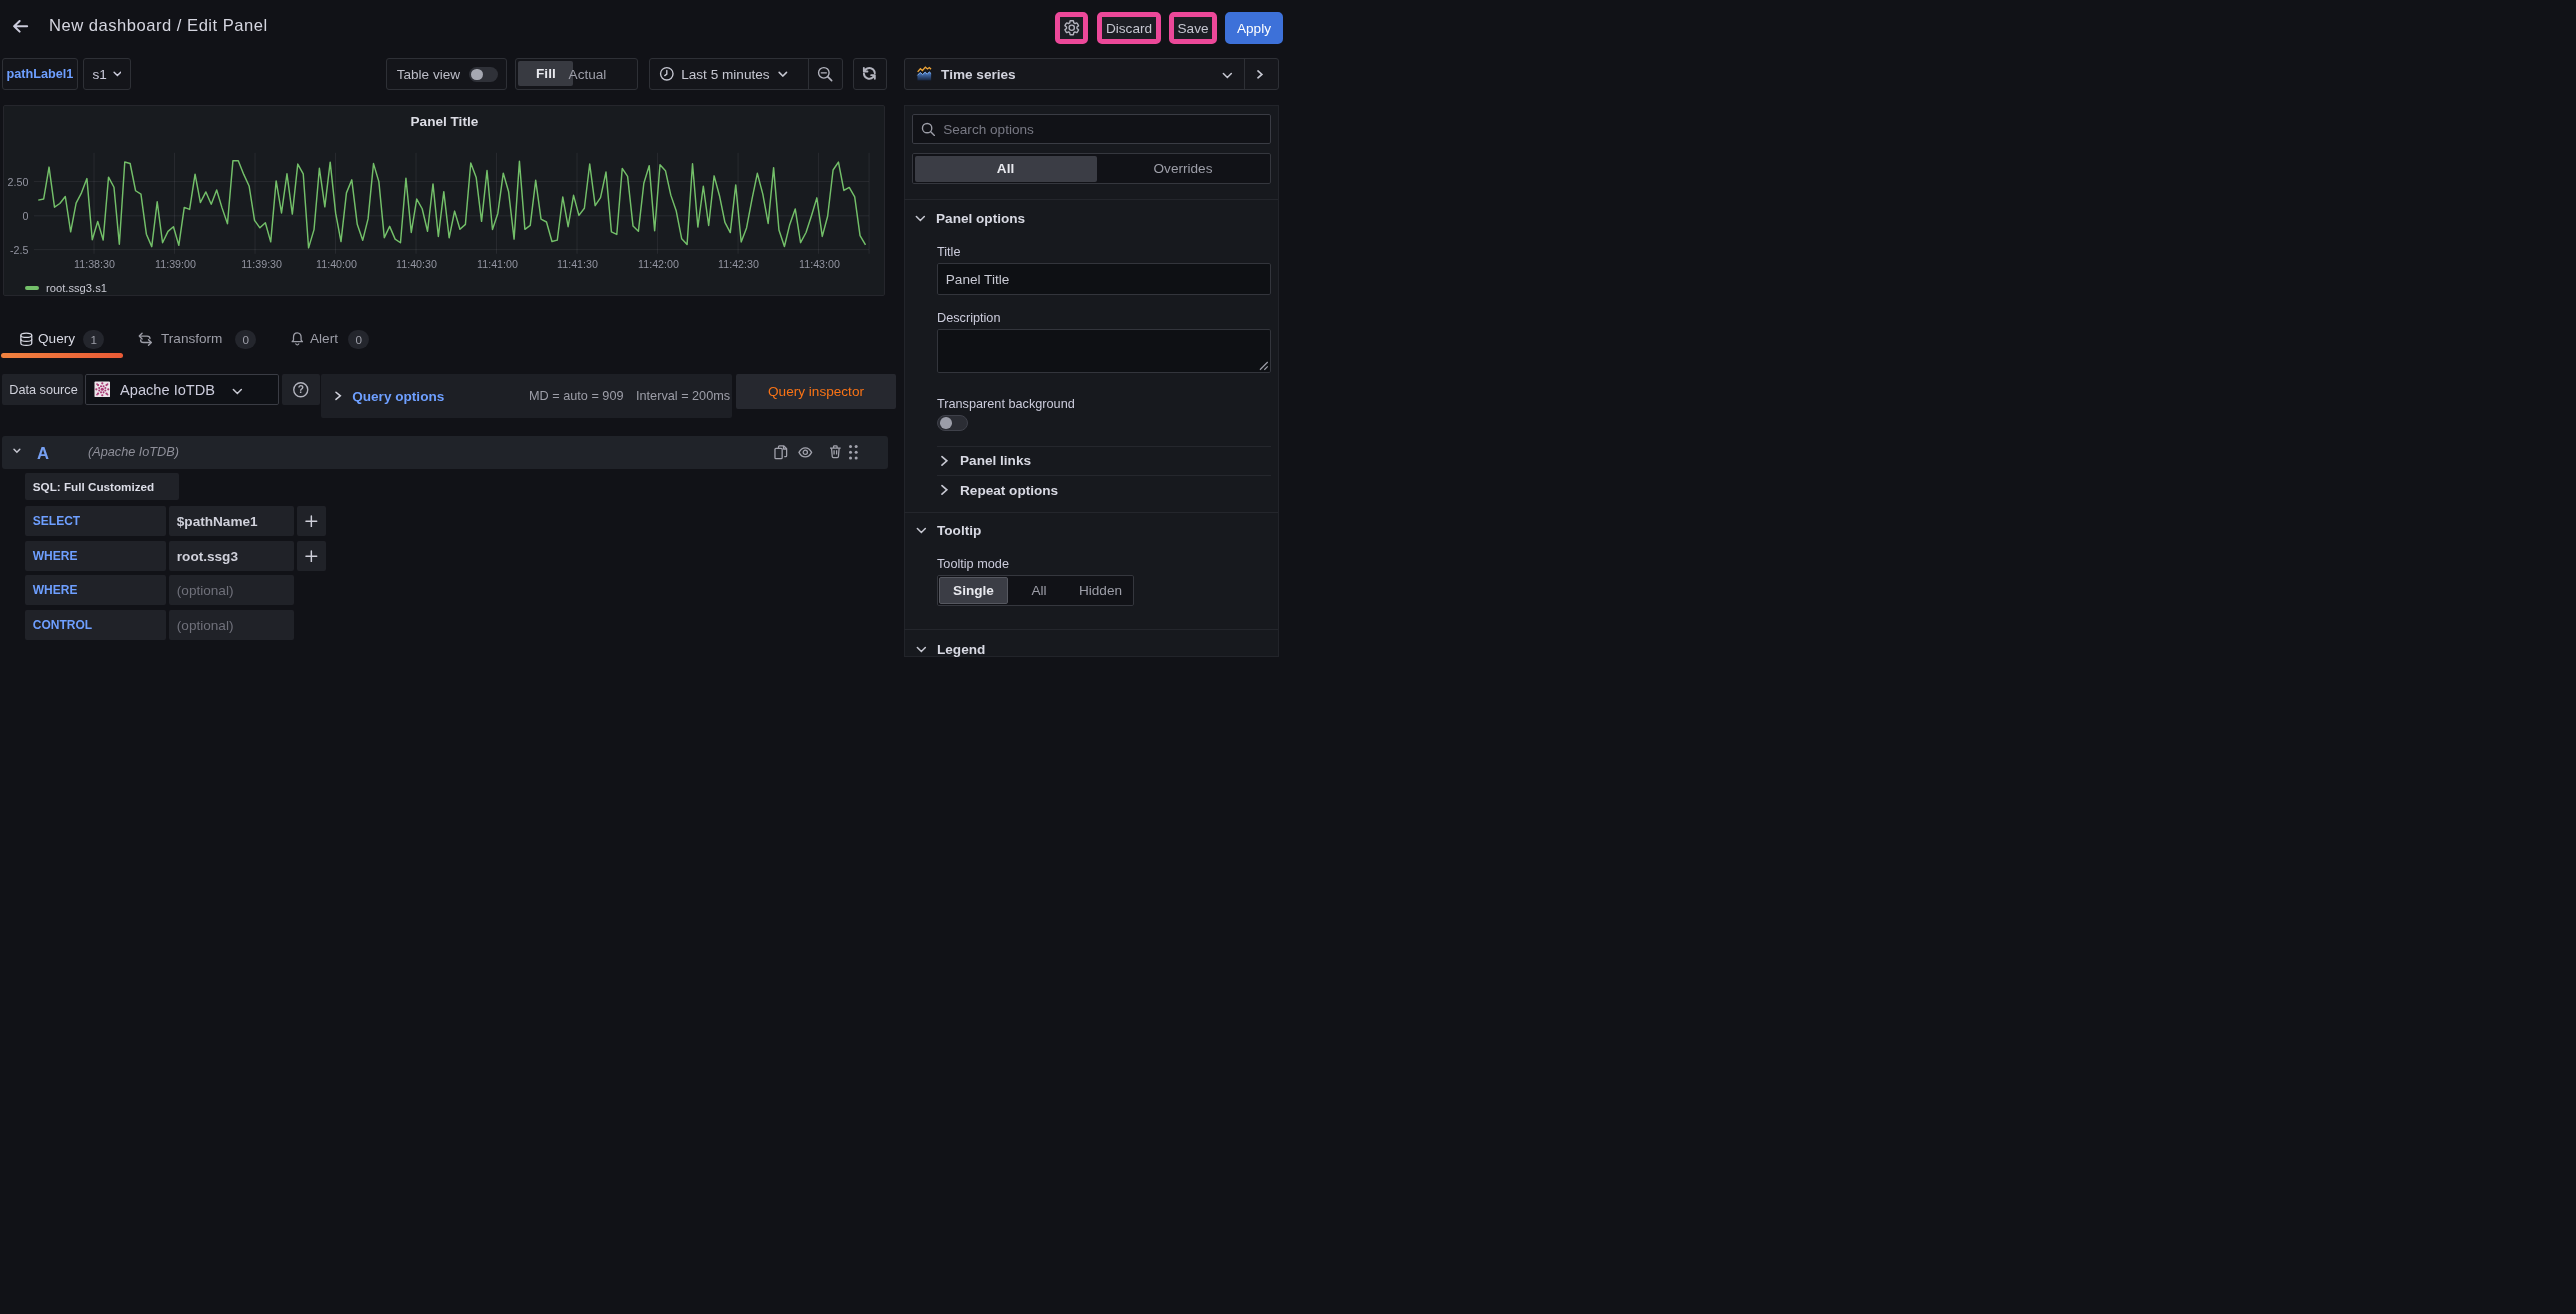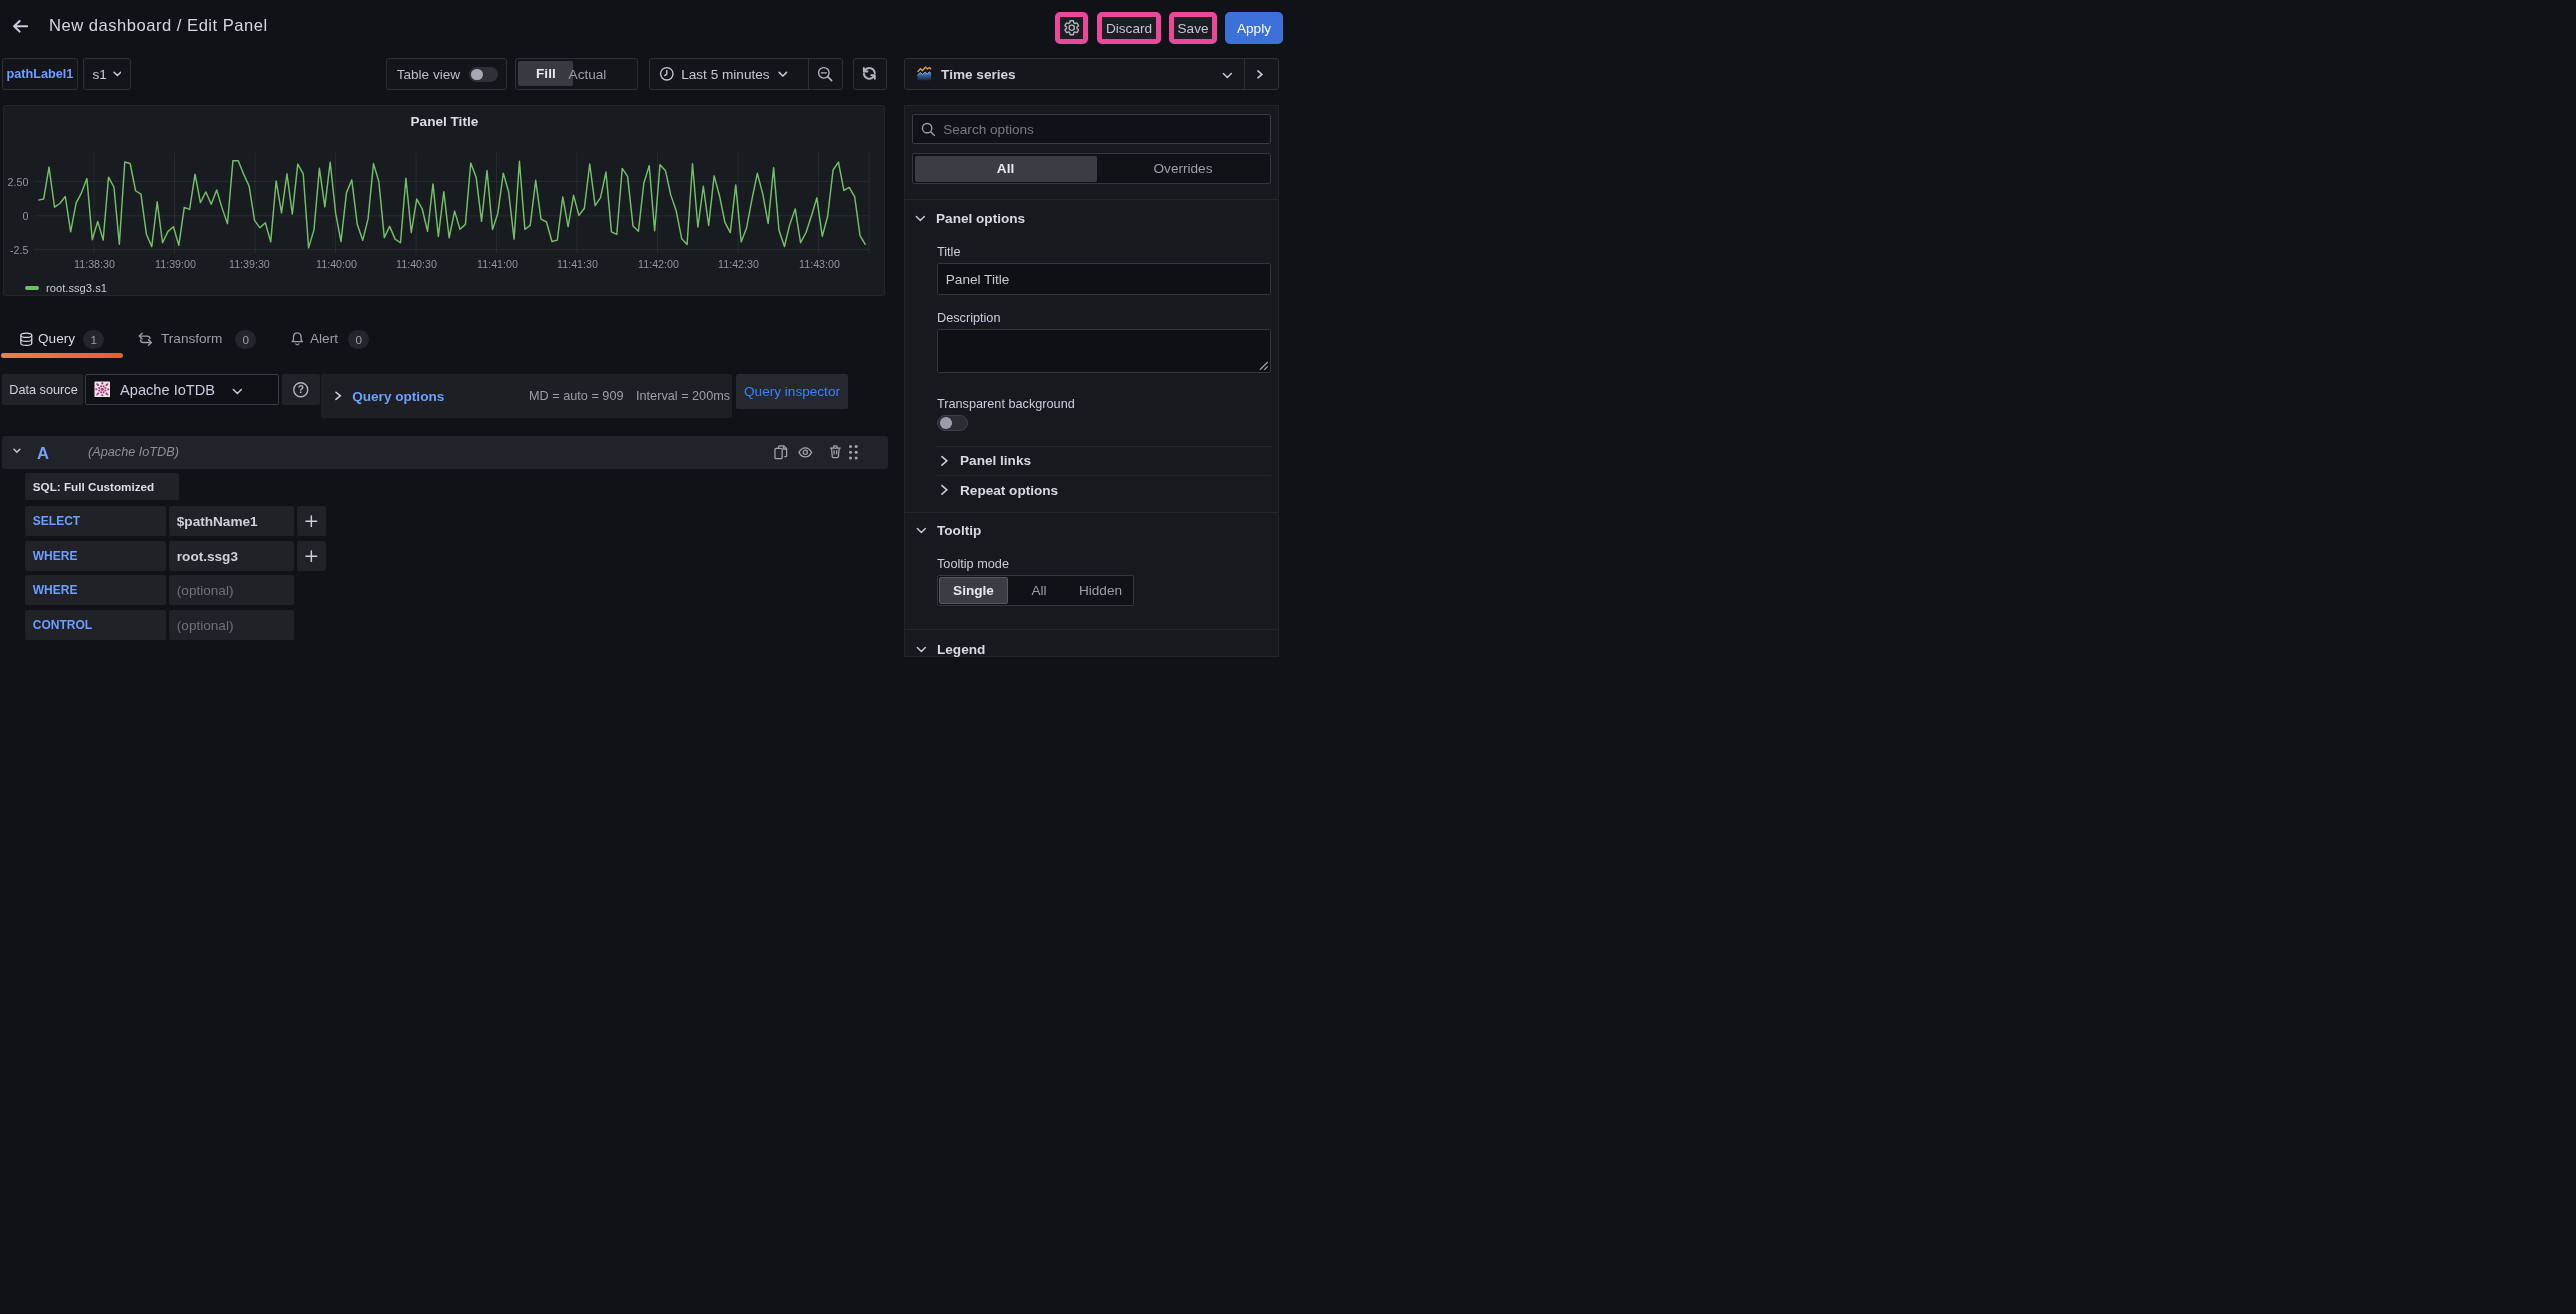--- a/index.html
+++ b/index.html
@@ -116,21 +116,21 @@
     <line x1="889.7" y1="49" x2="889.7" y2="152.7"></line>
   </g>
   <polyline points="36.2,97.6 41.8,96.4 47.3,63.7 52.9,104.9 58.4,101.1 64.0,93.9 69.5,130.2 75.1,100.7 80.6,90.1 86.2,75.5 91.7,138.3 97.3,119.5 102.9,138.6 108.4,74.0 114.0,84.4 119.5,143.0 125.1,58.4 130.6,60.0 136.2,88.0 141.7,91.4 147.3,132.6 152.8,145.4 158.4,99.3 163.9,141.4 169.5,129.7 175.1,125.0 180.6,144.1 186.2,105.1 191.7,107.2 197.3,71.0 202.8,100.1 208.4,89.2 213.9,101.8 219.5,87.2 225.0,105.6 230.6,121.8 236.2,57.1 241.7,57.2 247.3,71.2 252.8,83.1 258.4,118.4 263.9,126.1 269.5,120.8 275.0,140.5 280.6,77.9 286.1,110.8 291.7,70.6 297.2,112.0 302.8,60.6 308.4,70.6 313.9,146.7 319.5,127.9 325.0,64.9 330.6,104.5 336.1,58.6 341.7,111.0 347.2,140.2 352.8,90.2 358.3,76.8 363.9,122.5 369.5,138.9 375.0,116.9 380.6,60.1 386.1,78.6 391.7,136.2 397.2,124.6 402.8,137.7 408.3,141.4 413.9,75.1 419.4,130.8 425.0,96.5 430.6,106.5 436.1,129.6 441.7,81.0 447.2,135.0 452.8,88.9 458.3,136.3 463.9,108.9 469.4,127.6 475.0,122.5 480.5,59.5 486.1,74.5 491.6,119.4 497.2,67.2 502.8,127.8 508.3,111.3 513.9,69.9 519.4,89.1 525.0,137.7 530.5,57.8 536.1,127.6 541.6,123.5 547.2,77.3 552.7,117.2 558.3,120.1 563.9,140.2 569.4,138.7 575.0,94.4 580.5,124.9 586.1,92.7 591.6,113.3 597.2,106.0 602.7,60.5 608.3,103.3 613.8,95.1 619.4,68.8 625.0,130.3 630.5,132.9 636.1,65.1 641.6,73.2 647.2,124.3 652.7,129.7 658.3,80.3 663.8,62.2 669.4,129.1 674.9,61.3 680.5,67.4 686.0,92.5 691.6,108.9 697.2,137.4 702.7,143.3 708.3,60.2 713.8,125.3 719.4,83.4 724.9,123.7 730.5,72.7 736.0,93.1 741.6,120.4 747.1,131.0 752.7,82.0 758.3,140.6 763.8,126.2 769.4,96.5 774.9,70.1 780.5,91.5 786.0,121.6 791.6,64.3 797.1,128.4 802.7,145.3 808.2,122.6 813.8,106.7 819.3,141.3 824.9,130.9 830.5,113.6 836.0,95.3 841.6,134.9 847.1,114.2 852.7,66.7 858.2,58.6 863.8,87.7 869.3,84.6 874.9,94.2 880.4,134.1 886.0,143.6" fill="none" stroke="#73bf69" stroke-width="1.5" stroke-linejoin="round"></polyline>
 </svg>
 <div class="abs" style="left:3.4px;top:176px;width:25px;text-align:right;font-size:10.7px;color:#9294a0">2.50</div>
 <div class="abs" style="left:3.4px;top:210px;width:25px;text-align:right;font-size:10.7px;color:#9294a0">0</div>
 <div class="abs" style="left:3.4px;top:244px;width:25px;text-align:right;font-size:10.7px;color:#9294a0">-2.5</div>
 <div class="abs" style="top:258px;left:0;width:1288px;height:13.6px;font-size:10.7px;color:#9294a0">
 <span class="abs" style="left:68px;width:53px;text-align:center">11:38:30</span>
 <span class="abs" style="left:149px;width:53px;text-align:center">11:39:00</span>
-<span class="abs" style="left:229px;width:53px;text-align:left">11:39:30</span>
+<span class="abs" style="left:229px;width:53px;text-align:right">11:39:30</span>
 <span class="abs" style="left:310px;width:53px;text-align:center">11:40:00</span>
 <span class="abs" style="left:390px;width:53px;text-align:center">11:40:30</span>
 <span class="abs" style="left:471px;width:53px;text-align:center">11:41:00</span>
 <span class="abs" style="left:551px;width:53px;text-align:center">11:41:30</span>
 <span class="abs" style="left:632px;width:53px;text-align:center">11:42:00</span>
 <span class="abs" style="left:712px;width:53px;text-align:center">11:42:30</span>
 <span class="abs" style="left:793px;width:53px;text-align:center">11:43:00</span>
 </div>
 <span class="abs" style="left:25px;top:286px;width:13.6px;height:3.9px;border-radius:1.9px;background:#73bf69"></span>
 <div class="abs" style="left:46px;top:282px;font-size:11.2px;color:#c8c9d3">root.ssg3.s1</div>
@@ -206,21 +206,21 @@
       </svg>
 </div>
 <div class="lab" style="left:321px;top:374px;width:411px;height:44px;background:#1d1f25">
   <svg style="margin-left:12.7px" width="8.8" height="9.7" viewBox="0 0 9 10">
         <path d="M2 1.3 6.5 5 2 8.7" fill="none" stroke="#d0d1db" stroke-width="1.6" stroke-linecap="round"></path>
       </svg>
   <span class="t14 blue" style="margin-left:9.7px;font-weight:600">Query options</span>
   <span class="abs nw sec" style="left:208px;font-size:12.7px">MD = auto = 909</span>
   <span class="abs nw sec" style="left:315px;font-size:12.7px">Interval = 200ms</span>
 </div>
-<div class="abs" style="left:736px;top:374px;width:112px;height:35px;background:#26282f;border-radius:1.9px;display:flex;align-items:center;justify-content:center;font-size:13.6px;font-weight:500;color:#3b82f6">Query inspector</div>
+<div class="abs" style="left:736px;top:374px;width:160px;height:35px;background:#26282f;border-radius:1.9px;display:flex;align-items:center;justify-content:center;font-size:13.6px;font-weight:500;color:#f97316">Query inspector</div>
 
 <div class="abs" style="left:1.7px;top:436px;width:886px;height:33px;background:#202329;border-radius:2.9px"></div>
 <svg class="abs" style="left:13px;top:448px" width="7.8" height="5.8" viewBox="0 0 8 6">
       <path d="M1 1.2 4 4.4 7 1.2" fill="none" stroke="#c6c7d1" stroke-width="1.5" stroke-linecap="round"></path>
     </svg>
 <div class="abs" style="left:37px;top:444px;font-size:16.6px;font-weight:700;color:#77a0f2">A</div>
 <div class="abs" style="left:88px;top:445px;font-size:12.7px;font-style:italic;color:#8e8f99">(Apache IoTDB)</div>
 <svg class="abs" style="left:774px;top:445px" width="13.6" height="14.6" viewBox="0 0 14 15">
       <g fill="none" stroke="#a2a3ad" stroke-width="1.3">
         <path d="M4.6 3.4V2a1 1 0 0 1 1-1h4.6L13 3.8V11a1 1 0 0 1-1 1h-1.4" stroke-linejoin="round"></path>

